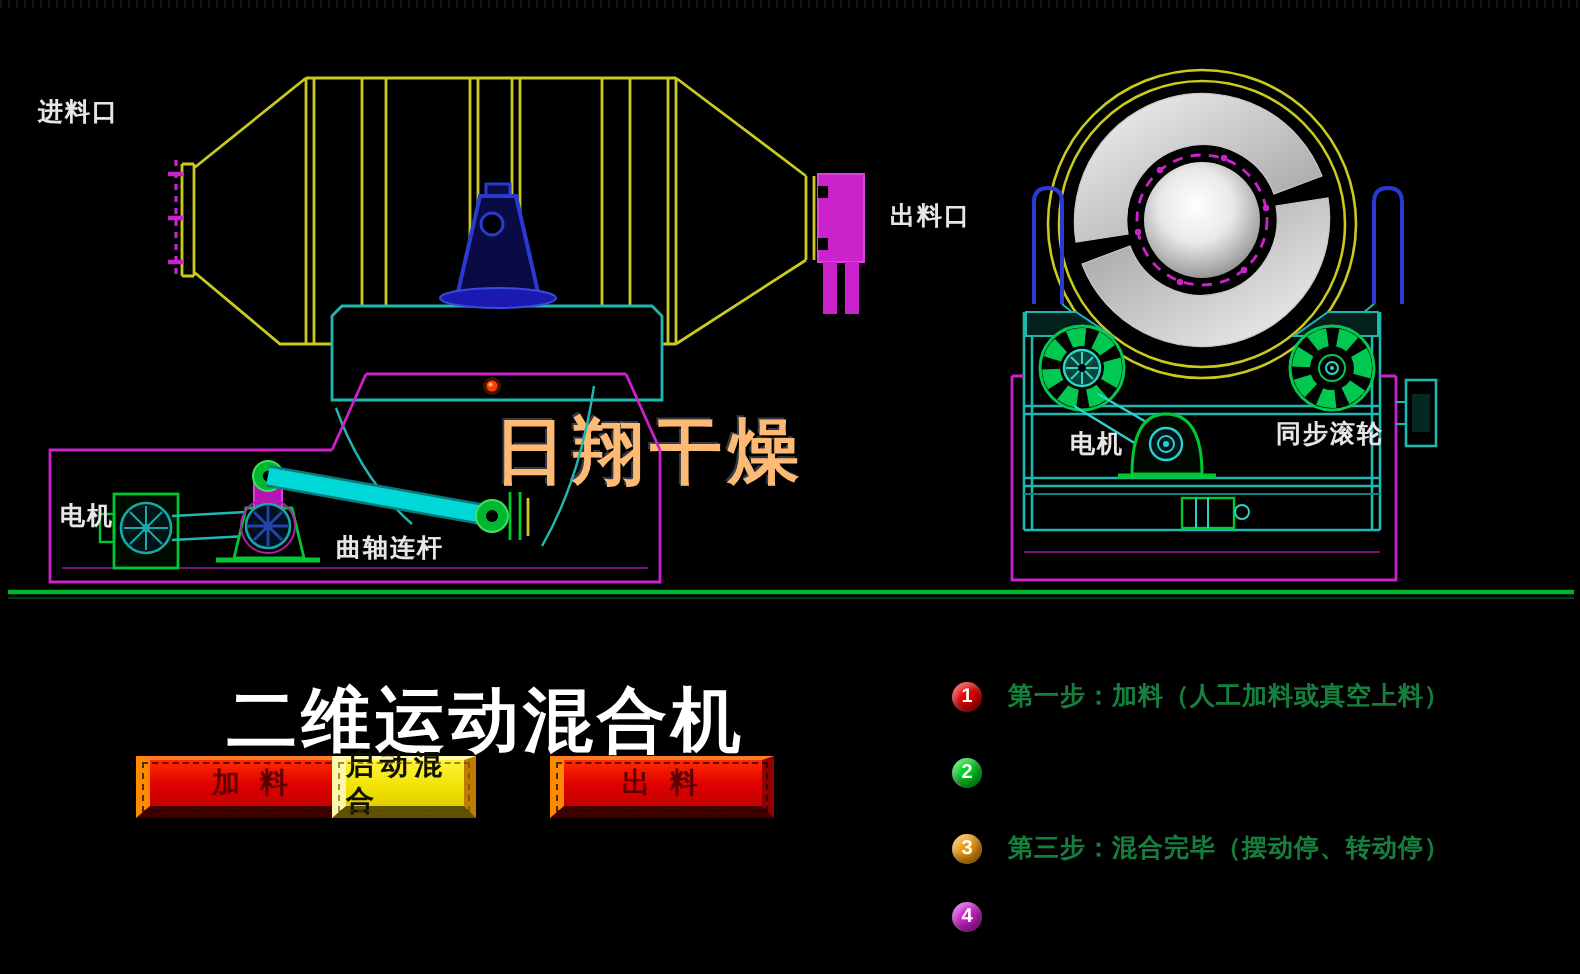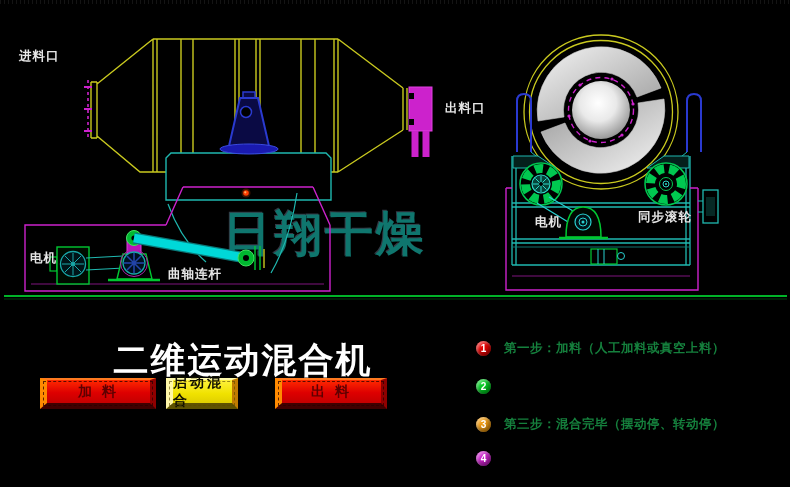--- a/index.html
+++ b/index.html
@@ -2,21 +2,21 @@
 <html><head>
 <meta charset="utf-8">
 <style>
   html,body{margin:0;padding:0;background:#000;}
   .stage{position:relative;width:790px;height:487px;background:#000;overflow:hidden;
          font-family:"Liberation Sans","DejaVu Sans",sans-serif;}
   .top-ruler{position:absolute;left:0;top:0;width:790px;height:4px;
     background:repeating-linear-gradient(90deg,#141414 0 1px,#000 1px 4px);}
   
   .watermark{position:absolute;left:222px;top:202px;width:206px;text-align:center;z-index:0;}
-  .wm-cn{font-size:48px;font-weight:bold;letter-spacing:3px;color:#0f766e;white-space:nowrap;
+  .wm-cn{font-size:36px;font-weight:bold;letter-spacing:3px;color:#fdba74;white-space:nowrap;
     text-shadow:1px 1px 0 #000,-1px -1px 0 #333a45;}
   .wm-en{margin-top:22px;font-family:"Liberation Serif","DejaVu Serif",serif;font-size:19px;
     font-weight:bold;letter-spacing:3px;color:#15223d;white-space:nowrap;}
   svg.drawing{position:absolute;left:0;top:0;z-index:1;}
   .slbl{font-size:12.5px;font-weight:bold;fill:#e6e6e6;letter-spacing:1px;}
   
   .title{position:absolute;left:90px;top:337px;width:306px;text-align:center;z-index:2;
     font-size:35px;font-weight:bold;color:#ffffff;letter-spacing:2px;}
   
   .push-btn{position:absolute;top:378px;height:31px;box-sizing:border-box;z-index:2;
@@ -24,21 +24,21 @@
     font-size:14px;font-weight:bold;letter-spacing:3px;
     border-style:solid;border-width:2px 6px 6px 7px;
     outline:1px dashed rgba(40,0,0,.75);outline-offset:-4px;
     box-shadow:0 3px 0 rgba(0,0,0,.9);}
   .push-btn[data-variant="red"]{background:linear-gradient(#ff2a00,#de0000 55%,#c40000);
     border-top-color:#ff7a20;border-left-color:#ff8a00;border-right-color:#8f0000;
     border-bottom-color:#3f0000;color:#5e0000;}
   .push-btn[data-variant="yellow"]{background:linear-gradient(#fff23c,#f0e200 60%,#e0cf00);
     border-top-color:#fffaaa;border-left-color:#fff7a8;border-right-color:#c07c00;
     border-bottom-color:#5e5200;color:#101000;outline-color:rgba(90,70,0,.6);}
-  .btn-feed{left:40px;width:116px;}
+  .btn-feed{left:68px;width:116px;}
   .btn-mix{left:166px;width:72px;}
   .btn-out{left:275px;width:112px;}
   
   .step-row{position:absolute;left:476px;display:flex;align-items:center;z-index:2;}
   .step-badge{width:15px;height:15px;border-radius:50%;flex:0 0 15px;
     display:flex;align-items:center;justify-content:center;
     font-size:10px;font-weight:bold;color:#fff;
     box-shadow:inset -2px -3px 4px rgba(0,0,0,.45),inset 2px 2px 3px rgba(255,255,255,.45);}
   .step-text{margin-left:13px;font-size:12.5px;font-weight:bold;color:#15803d;
     letter-spacing:.5px;white-space:nowrap;}

